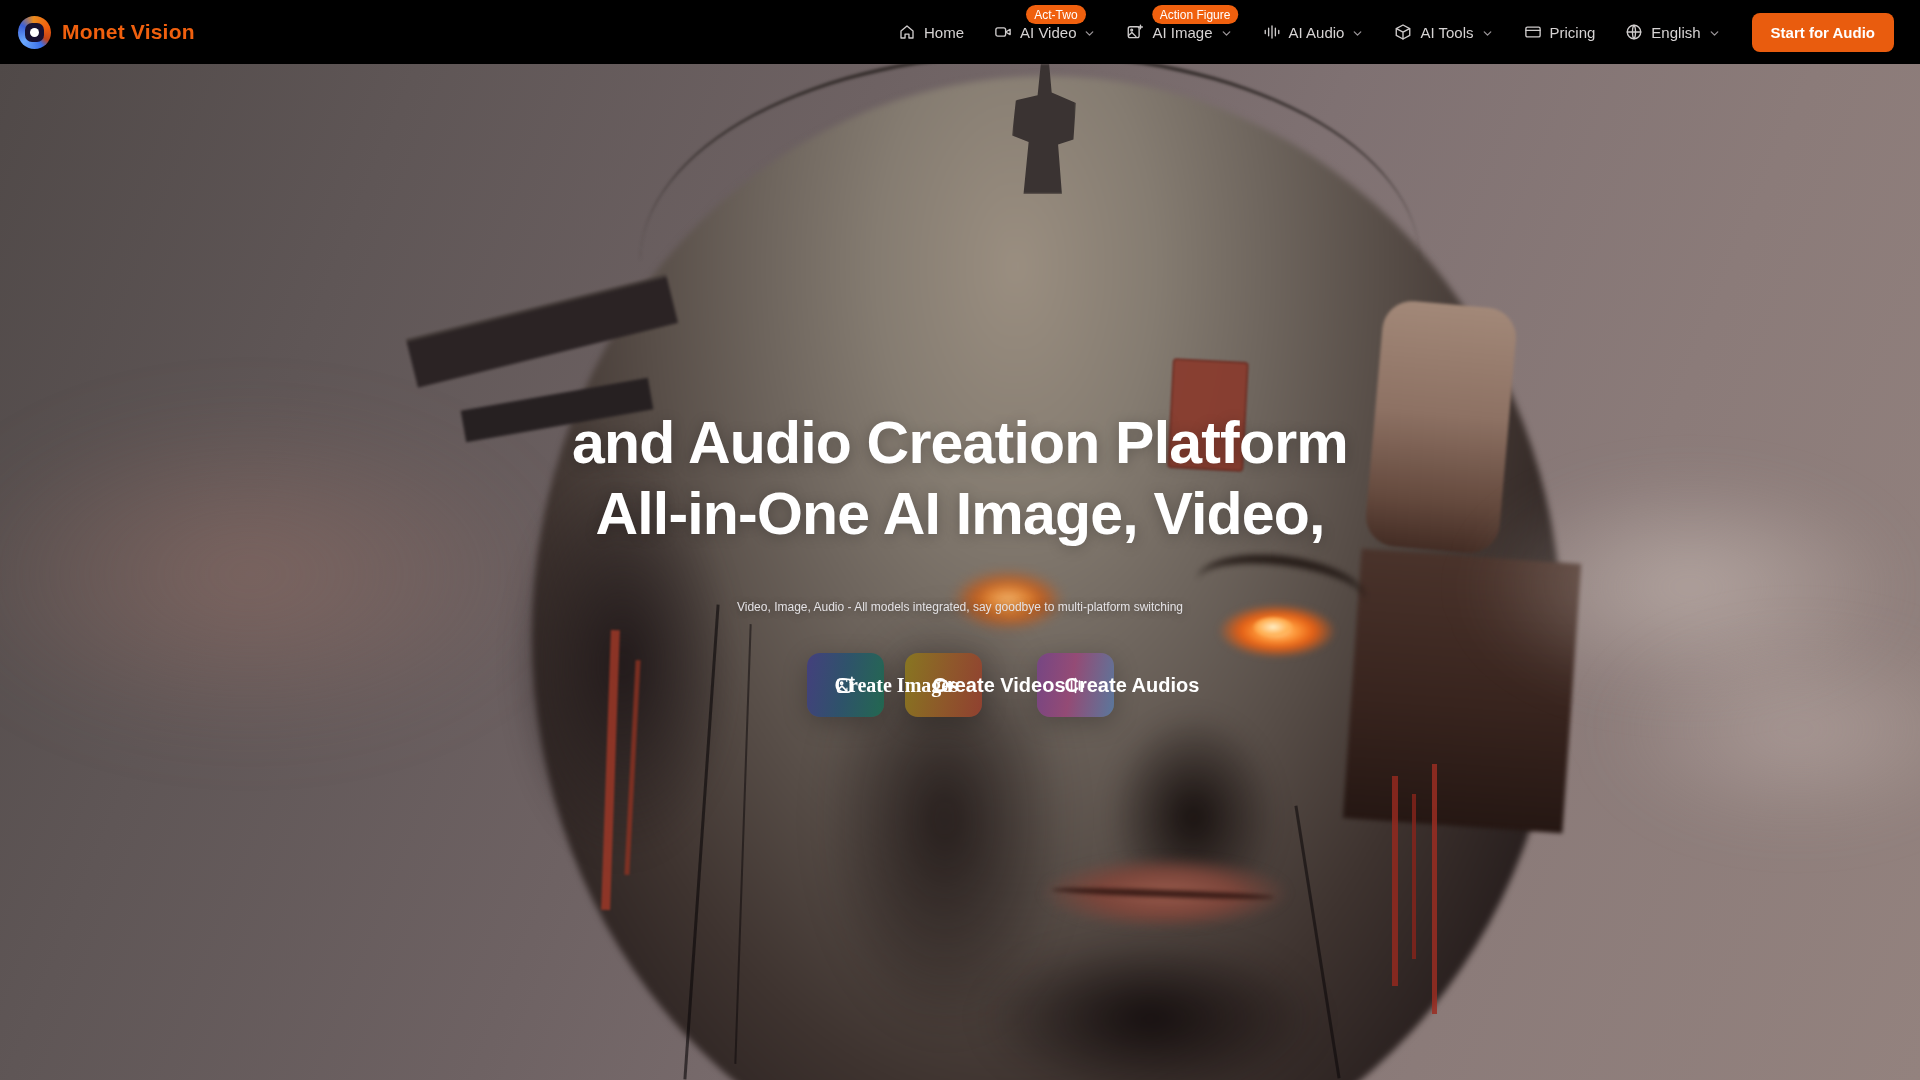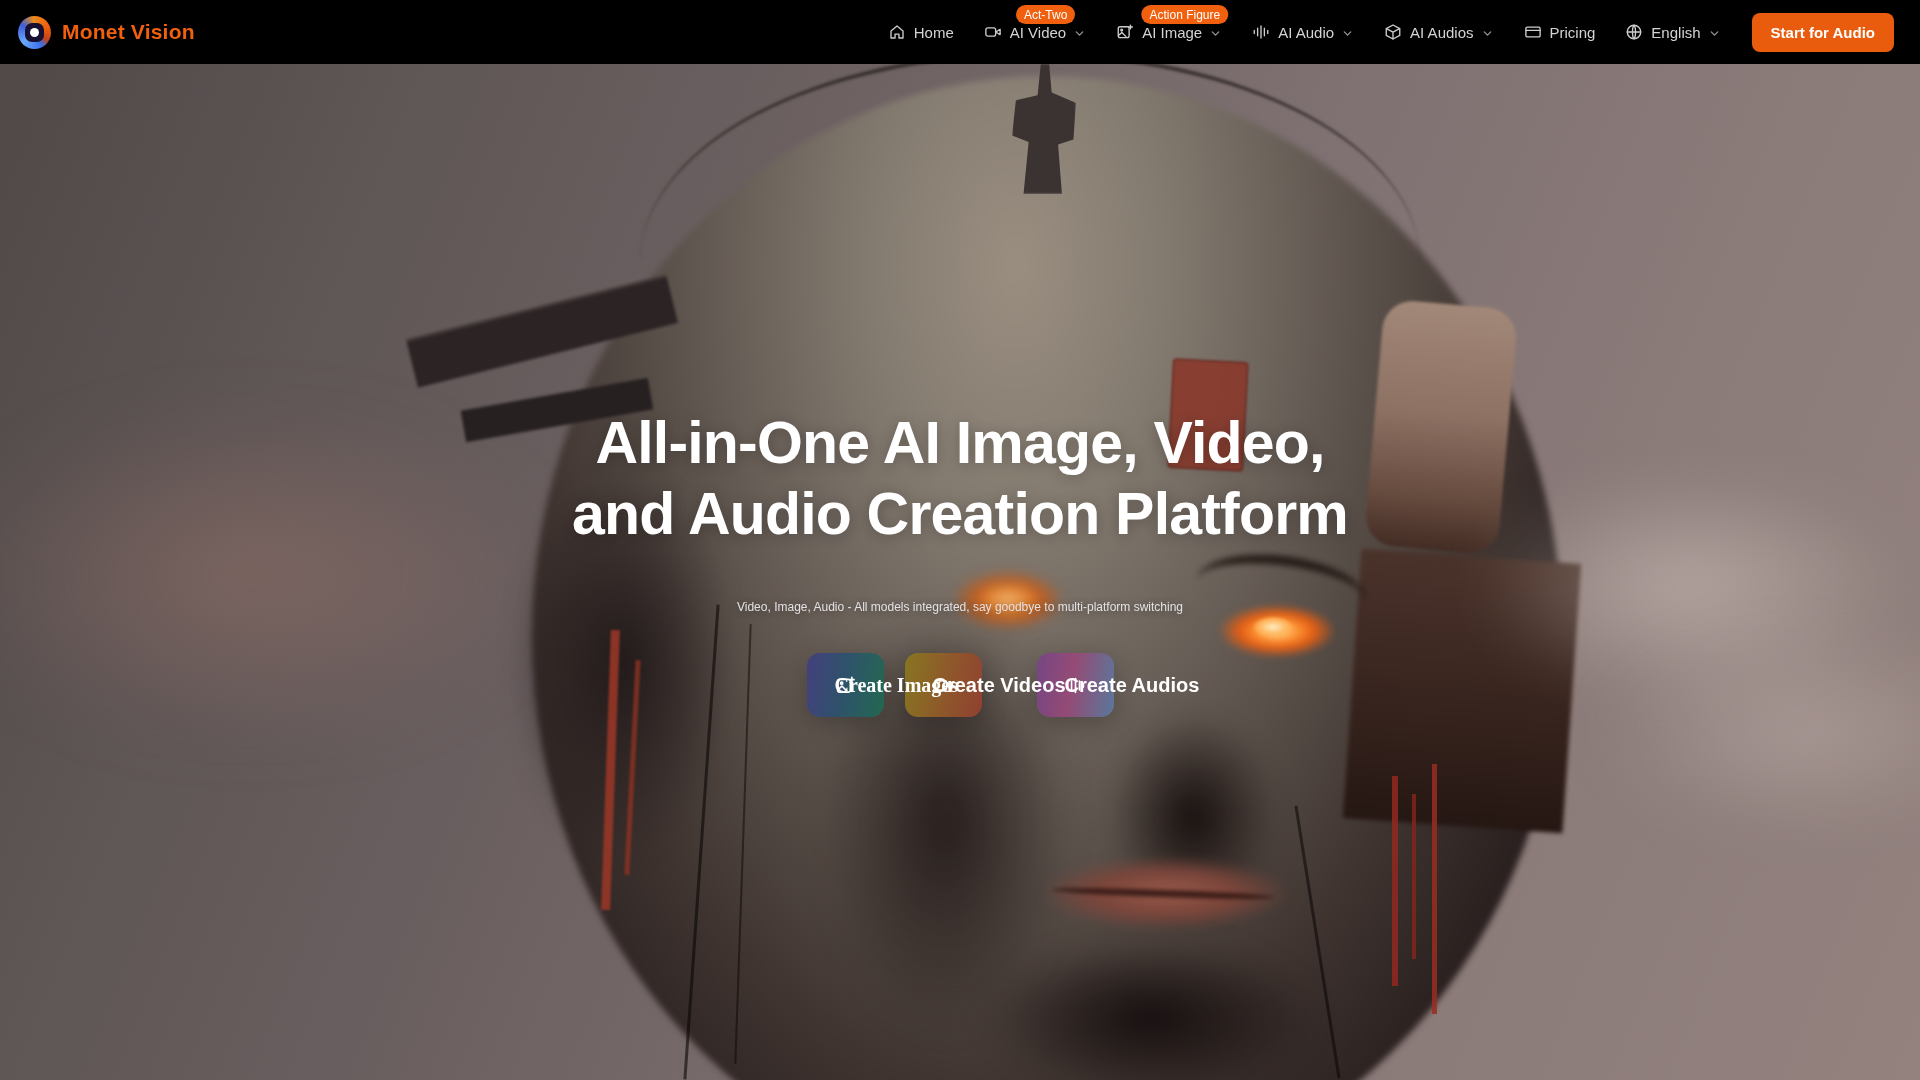--- a/index.html
+++ b/index.html
@@ -191,21 +191,21 @@
       <svg class="chev" viewBox="0 0 24 24" stroke-width="2.4">
           <path d="m6 9 6 6 6-6"></path>
         </svg>
     </div>
 
     <div class="nav-item">
       <svg class="mi" viewBox="0 0 24 24" stroke-width="1.8">
           <path d="M12 2.7 21 7.4v9.2l-9 4.7-9-4.7V7.4z"></path>
           <path d="M3.3 7.6 12 12.2l8.7-4.6M12 12.2v9"></path>
         </svg>
-      <span>AI Audios</span>
+      <span>AI Tools</span>
       <svg class="chev" viewBox="0 0 24 24" stroke-width="2.4">
           <path d="m6 9 6 6 6-6"></path>
         </svg>
     </div>
 
     <div class="nav-item">
       <svg class="mi" viewBox="0 0 24 24" stroke-width="1.8">
           <rect x="2.5" y="5.5" width="19" height="13" rx="2"></rect>
           <path d="M2.5 9.8h19"></path>
         </svg>
@@ -259,22 +259,22 @@
     <div class="bg-chain3"></div>
     <div class="bg-cloud1"></div>
     <div class="bg-cloud2"></div>
 
     <div class="bg-bottom-grad"></div>
     <div class="bg-haze"></div>
   </div>
 
   <div class="hero-content">
     <h1 class="hero-title">
+      <span>and Audio Creation Platform</span>
       <span>All-in-One AI Image, Video,</span>
-      <span>and Audio Creation Platform</span>
     </h1>
     <p class="hero-sub">Video, Image, Audio - All models integrated, say goodbye to multi-platform switching</p>
 
     <div class="hero-btns">
       <button class="hbtn hbtn-images">
         <span>Create Images</span>
         <svg viewBox="0 0 24 24" stroke-width="1.9">
             <rect x="3" y="5" width="14.5" height="14.5" rx="2.5"></rect>
             <circle cx="7.6" cy="9.4" r="1.2"></circle>
             <path d="m3.6 16.4 4.3-3.8 5.4 5.6"></path>

